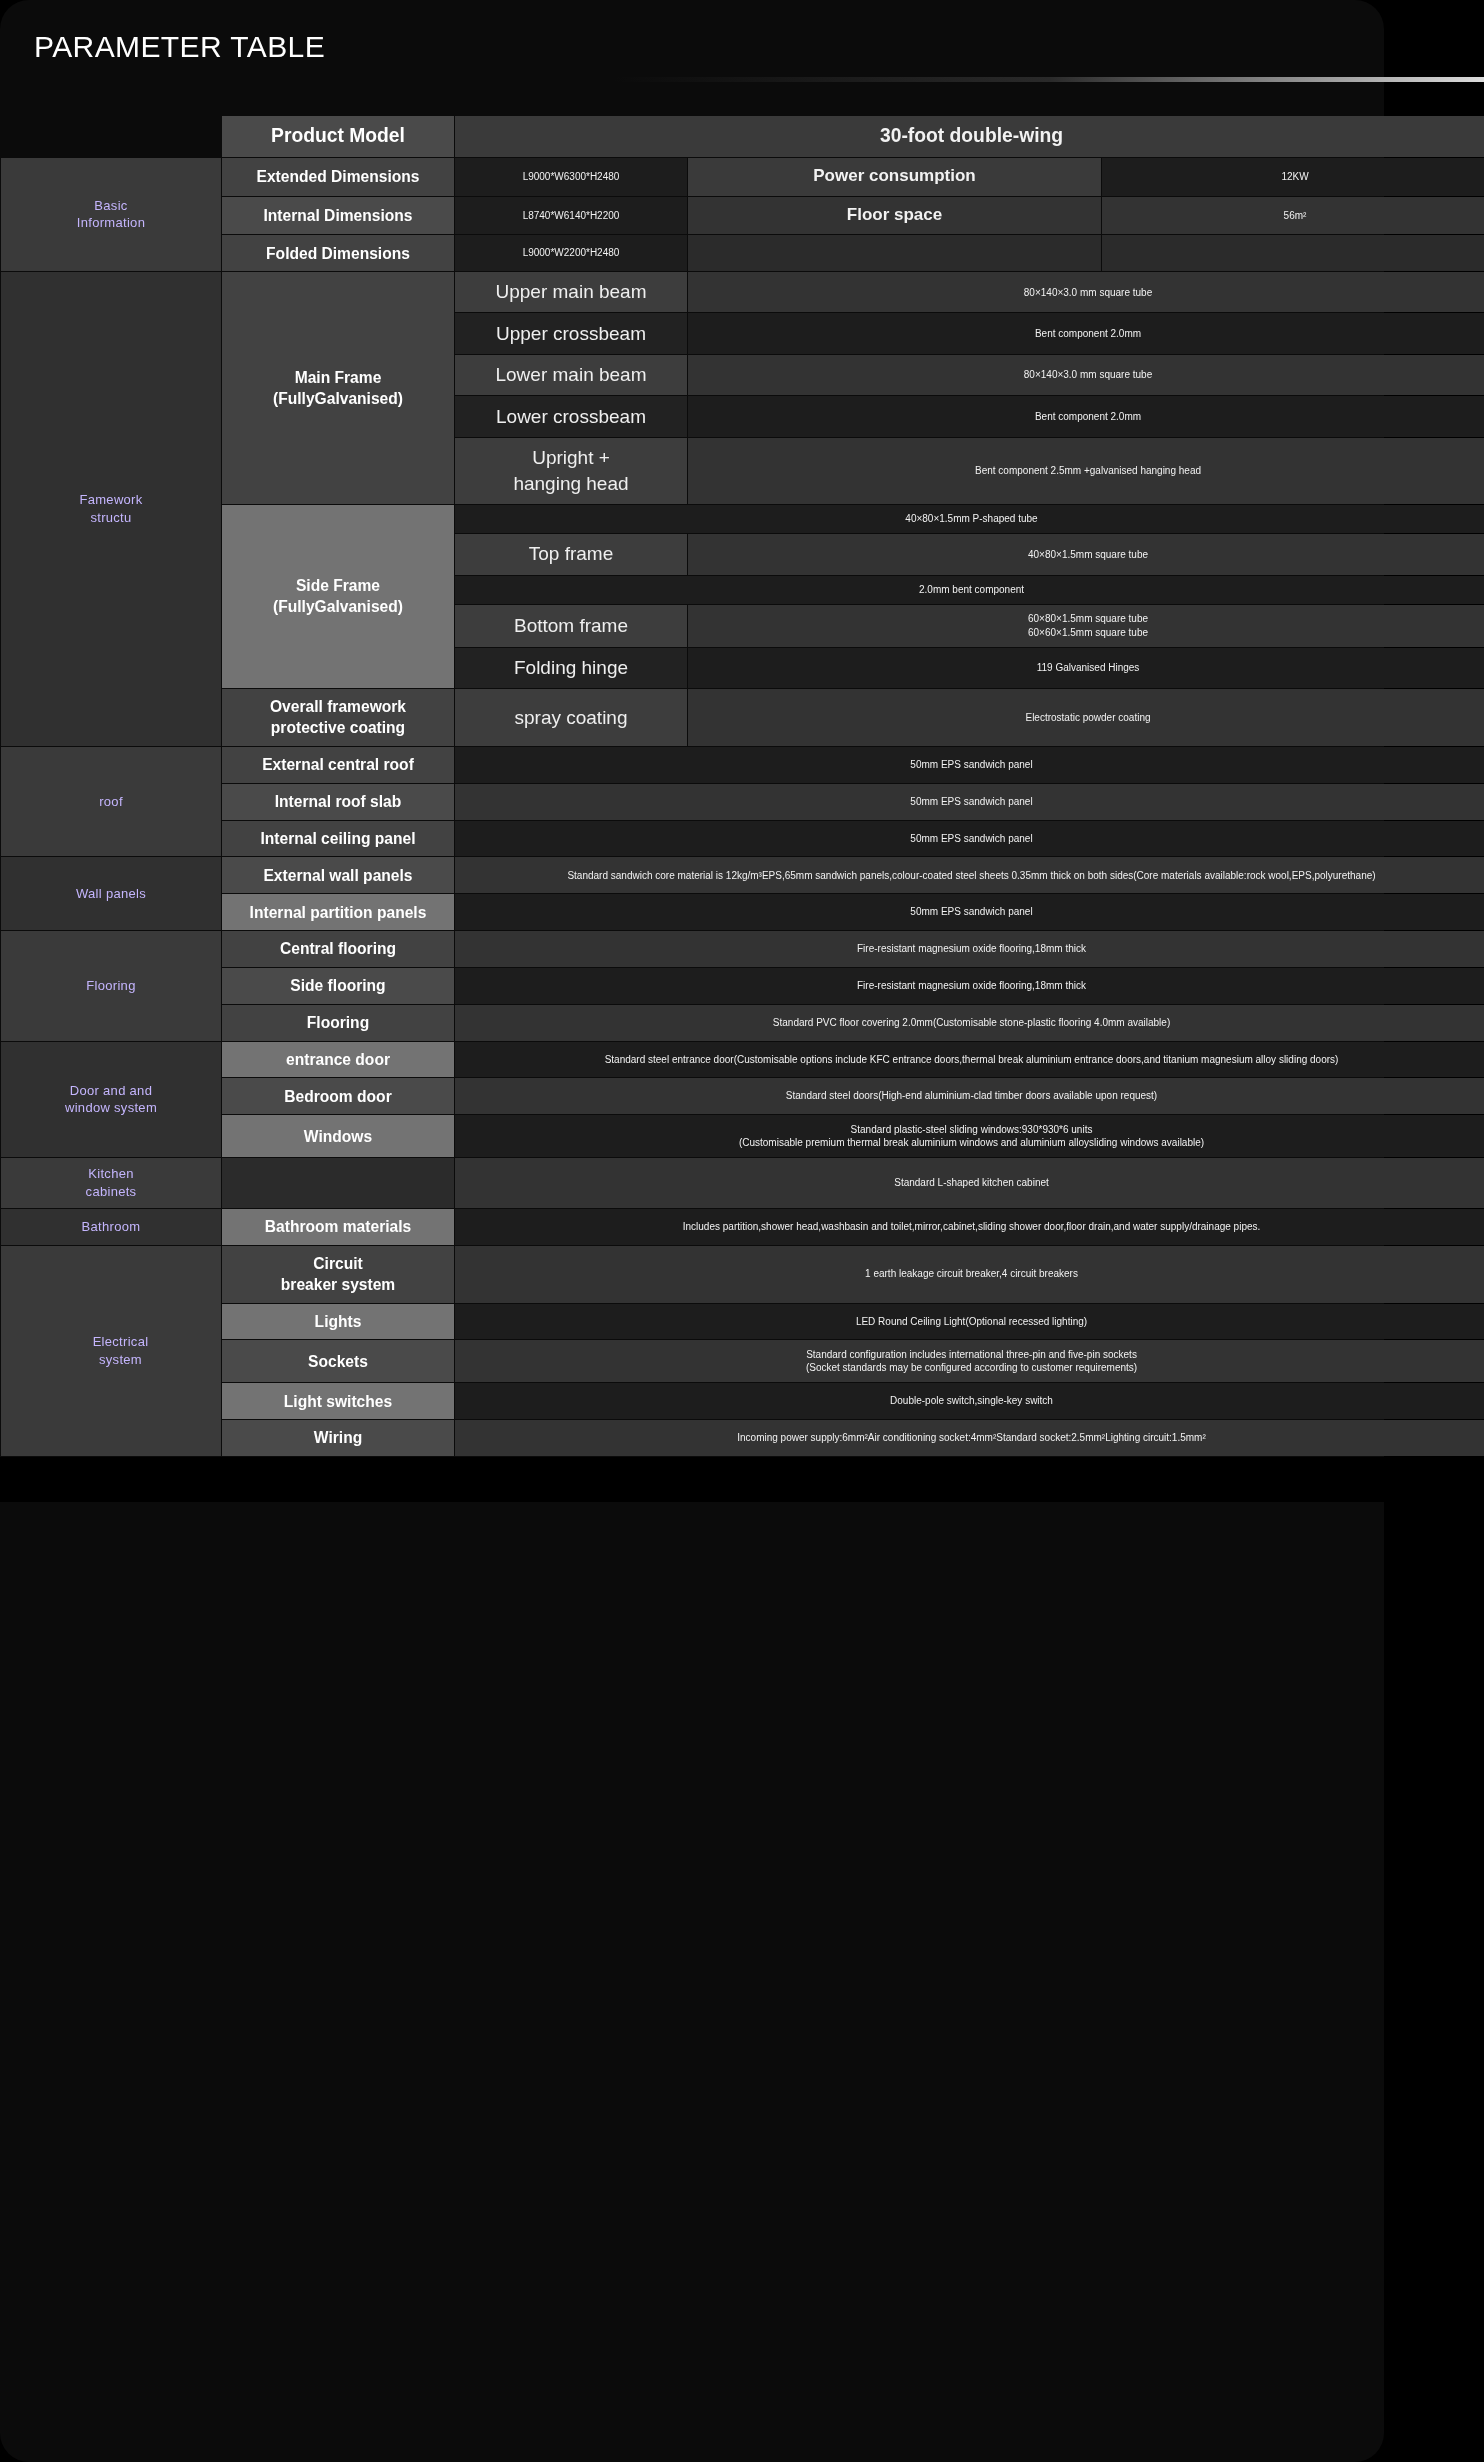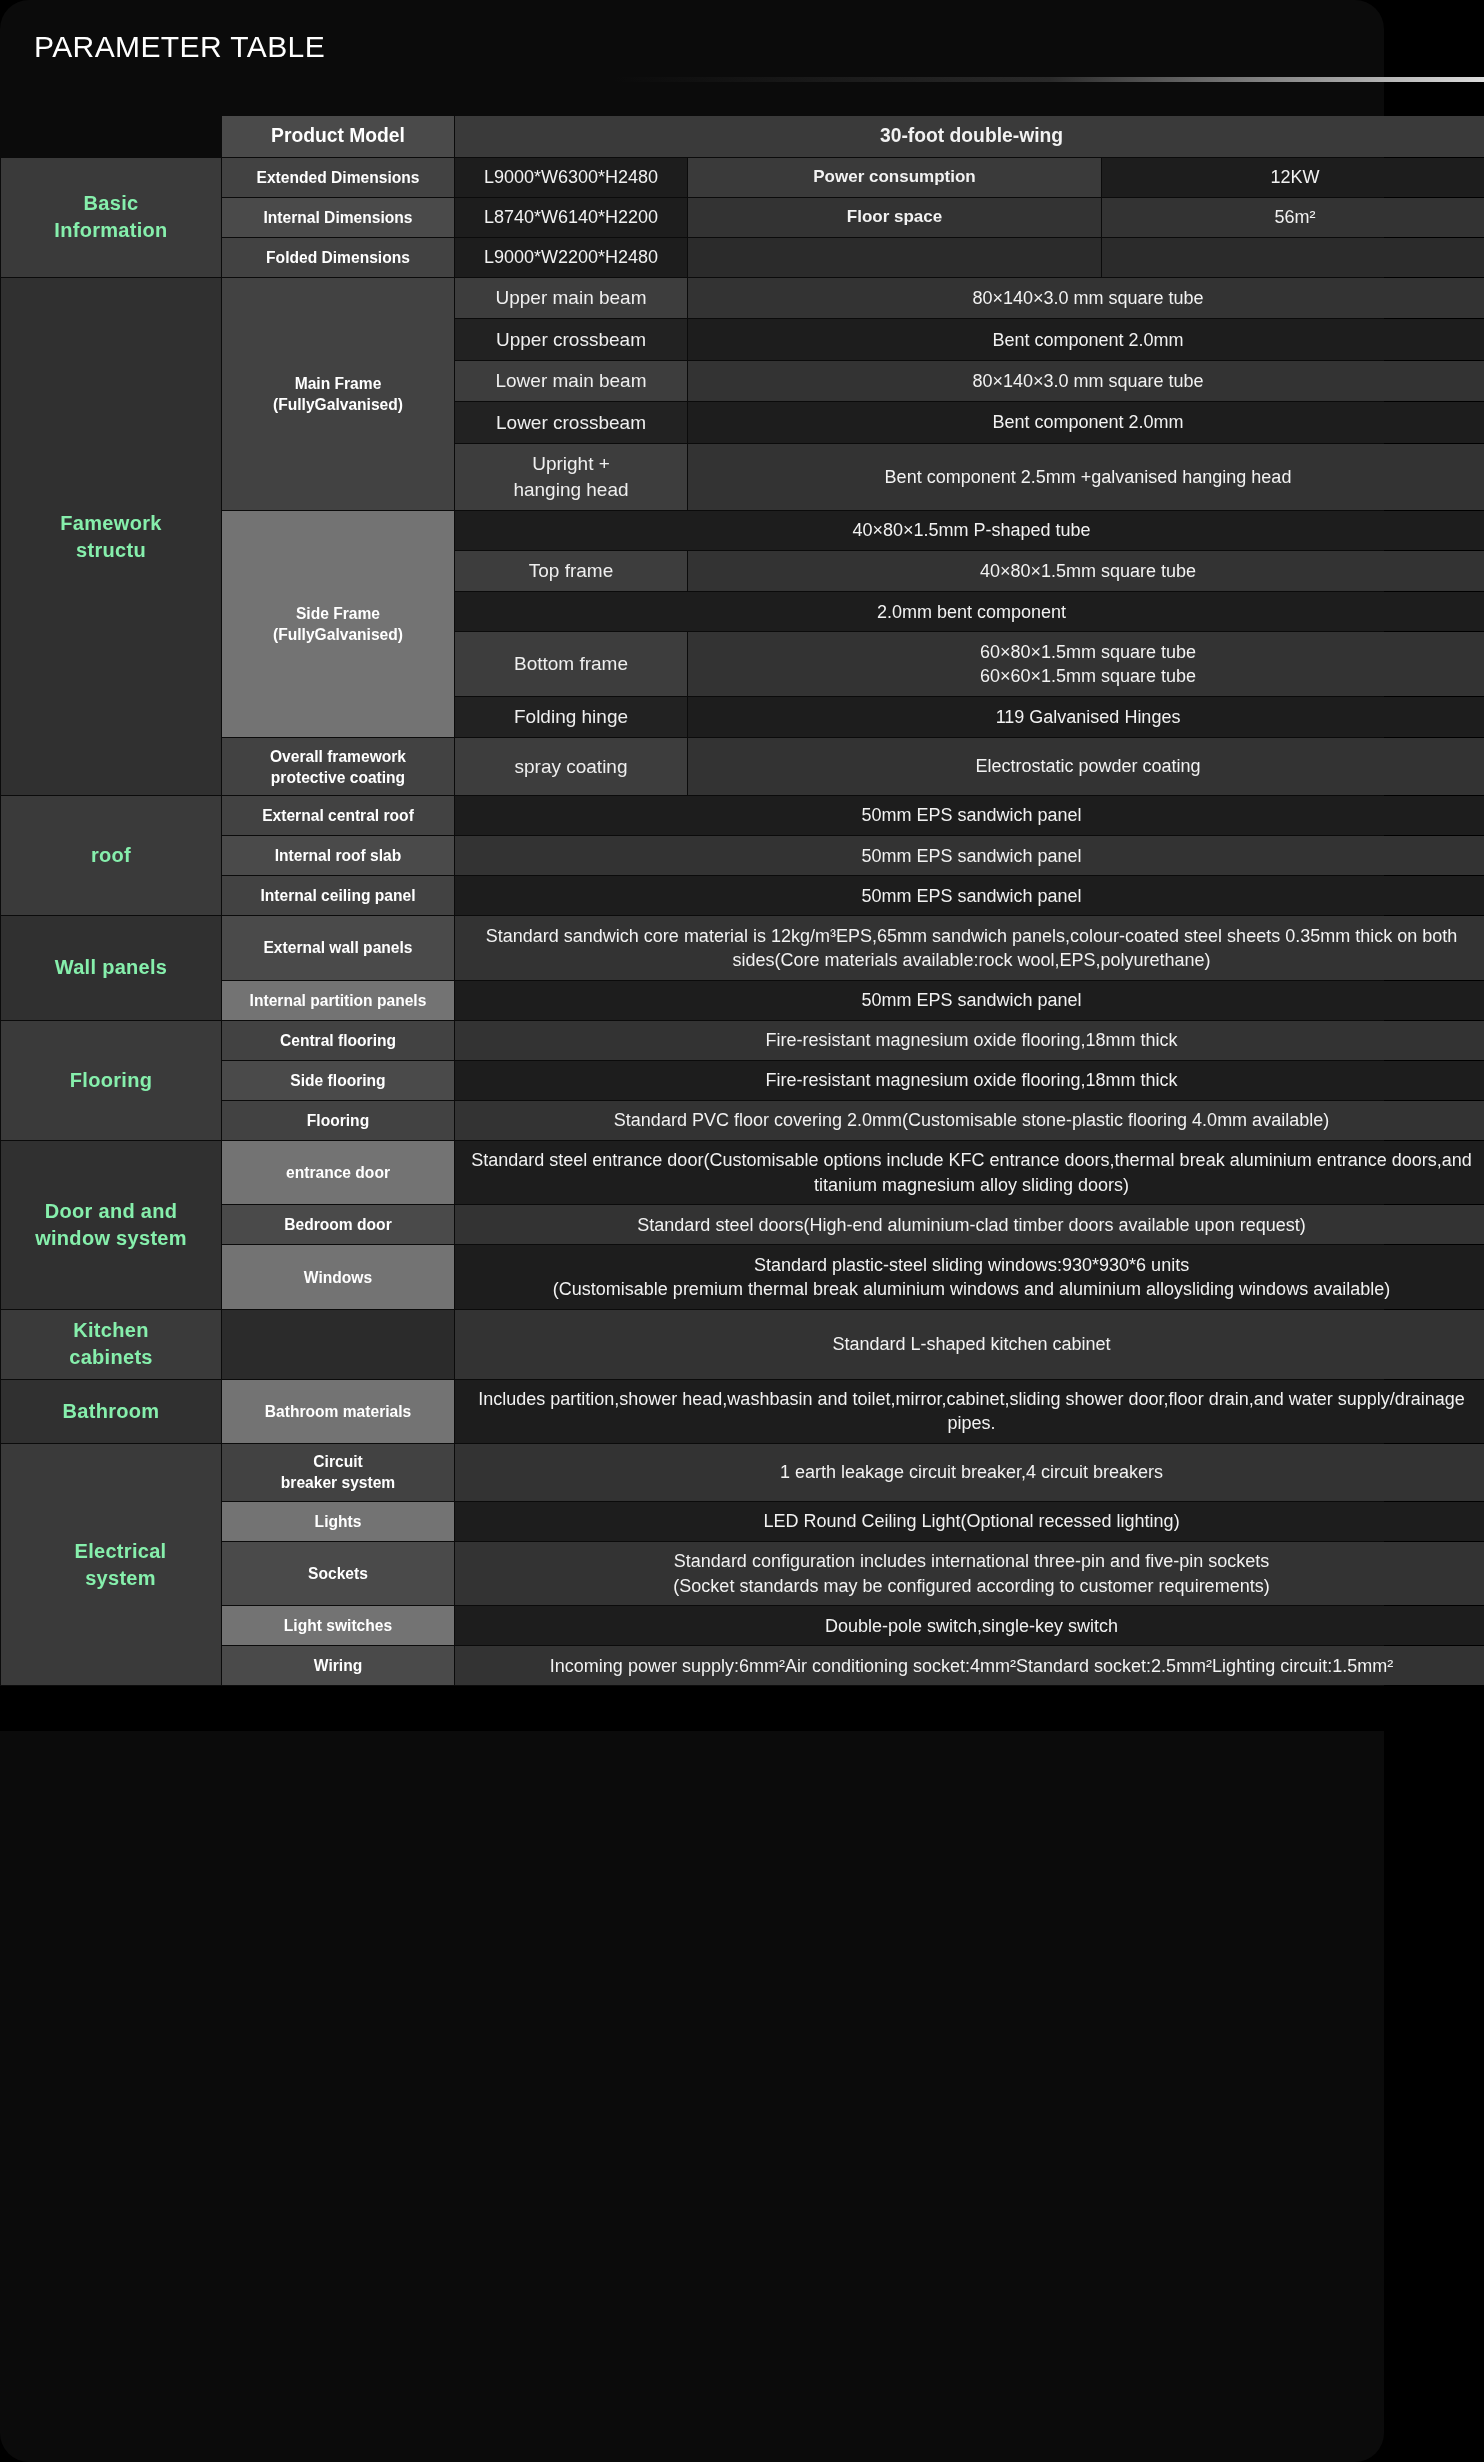--- a/index.html
+++ b/index.html
@@ -59,44 +59,44 @@
   
   col.c1{width:220px;}
   col.c2{width:232px;}
   col.c3{width:232px;}
   col.c4{width:413px;}
   col.c5{width:386px;}
 
   
   .cat{            
     background:#3a3a3a;
-    font-size:20px;
-    color:#86efac;
-    font-weight:700;
+    font-size:13px;
+    color:#c4b5fd;
+    font-weight:400;
     letter-spacing:0.3px;
   }
   .cat.dark{background:#303030;}
   .sub{            
     background:#424242;
     font-size:15.6px;
     font-weight:700;
     color:#ffffff;
   }
   .sub.light{background:#4a4a4a;}
   .sub.plain{background:#737373;font-weight:700;}
   .k{              
     background:#3d3d3d;
     font-size:19px;
     font-weight:400;
     color:#efefef;
   }
   .k.dim{background:#222222;}
   .v{              
     background:#3a3a3a;
-    font-size:18px;
+    font-size:10px;
     color:#f2f2f2;
   }
   .v.dim{background:#1d1d1d;}
   .v.mid{background:#333333;}
   .v.strong{font-weight:700;font-size:17px;}
   .v.big{font-size:19.3px;font-weight:700;}
   .blank{background:#2b2b2b;}
   .spacer{background:#0b0b0b;padding:0;}
   .nw{white-space:pre-line;}
   .footer-bar{

